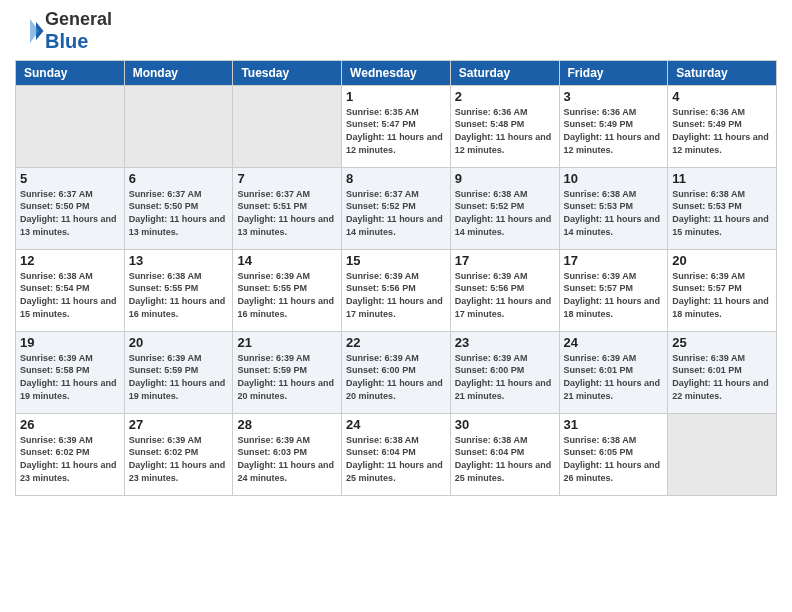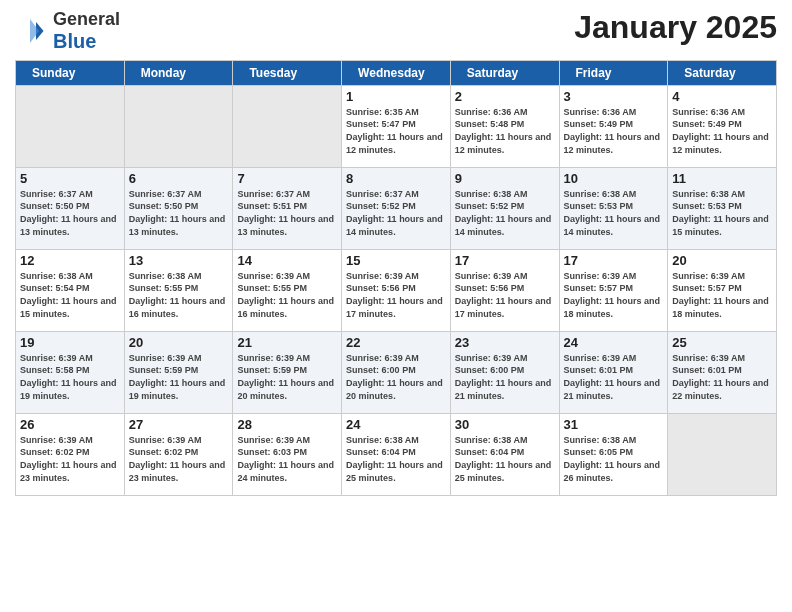--- a/index.html
+++ b/index.html
@@ -18,21 +18,21 @@
     }
     .header {
       display: flex;
       justify-content: space-between;
       align-items: flex-start;
       margin-bottom: 8px;
     }
     .logo {
       display: flex;
       align-items: center;
-      gap: 8px;
+      gap: 0;
     }
     .logo-text {
       display: flex;
       flex-direction: column;
       line-height: 1.1;
     }
     .logo-general {
       font-size: 18px;
       font-weight: bold;
       color: #333;
@@ -62,21 +62,21 @@
     .calendar {
       width: 100%;
       border-collapse: collapse;
       table-layout: fixed;
     }
     .calendar th {
       background-color: #1a5fa8;
       color: #fff;
       font-size: 12px;
       font-weight: bold;
-      padding: 5px 16px;
+      padding: 5px 8px;
       text-align: left;
       border: 1px solid #ccc;
       margin-left: 44px;
     }
     .calendar td {
       border: 1px solid #ccc;
       vertical-align: top;
       padding: 3px 4px;
       font-size: 9.5px;
       color: #333;
@@ -121,21 +121,20 @@
       <svg class="logo-icon" viewBox="0 0 40 40">
         <polygon points="28,8 38,20 28,32" fill="#1a5fa8"></polygon>
         <polygon points="20,4 32,20 20,36" fill="#4a90d9" opacity="0.6"></polygon>
       </svg>
       <div class="logo-text">
         <span class="logo-general">General</span>
         <span class="logo-blue">Blue</span>
       </div>
     </div>
     <div class="title-block">
-      <div class="calendar-title">January 2025</div>
     </div>
   </div>
 
   <table class="calendar">
     <thead>
       <tr>
       <th>Sunday</th>
           <th>Monday</th>
           <th>Tuesday</th>
           <th>Wednesday</th>

